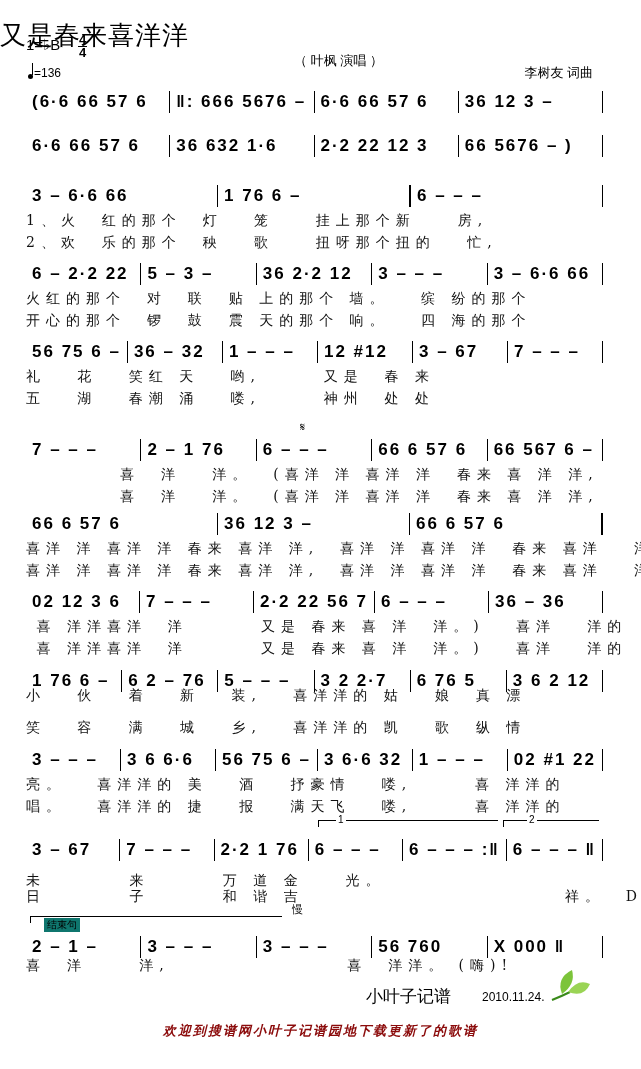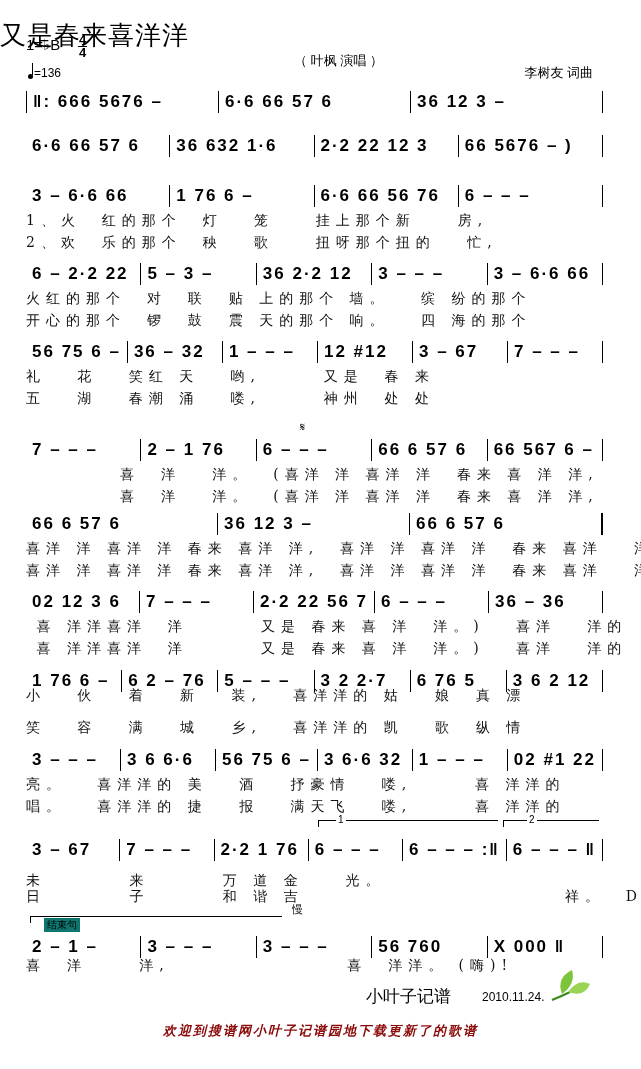--- a/index.html
+++ b/index.html
@@ -48,20 +48,21 @@
   <div>4</div>
 </div>
 <div class="abs tempo">
   <span class="note"></span><span>=136</span>
 </div>
 <div class="abs composer">李树友  词曲</div>
 
 <div id="score">
     <div class="row" style="top: 90px;">
       <div class="staffline">
+        <span class="measure notes">(6·6 66 57 6</span>
         <span class="sep"></span>
         <span class="measure notes">‖: 666 5676 –</span>
         <span class="sep"></span>
         <span class="measure notes">6·6 66 57 6</span>
         <span class="sep"></span>
         <span class="measure notes">36 12 3 –</span>
         <span class="sep"></span>
       </div>
     </div>
     <div class="row" style="top: 134px;">
@@ -75,21 +76,20 @@
         <span class="measure notes">66 5676 – )</span>
         <span class="sep"></span>
       </div>
     </div>
     <div class="row" style="top: 184px;">
       <div class="staffline">
         <span class="measure notes">3 – 6·6 66</span>
         <span class="sep"></span>
         <span class="measure notes">1 76 6 –</span>
         <span class="sep"></span>
-        <span class="measure notes">6·6 66 56 76</span>
         <span class="sep"></span>
         <span class="measure notes">6 – – –</span>
         <span class="sep"></span>
       </div>
     </div>
     <div class="row" style="top: 262px;">
       <div class="staffline">
         <span class="measure notes">6 – 2·2 22</span>
         <span class="sep"></span>
         <span class="measure notes">5 – 3 –</span>

